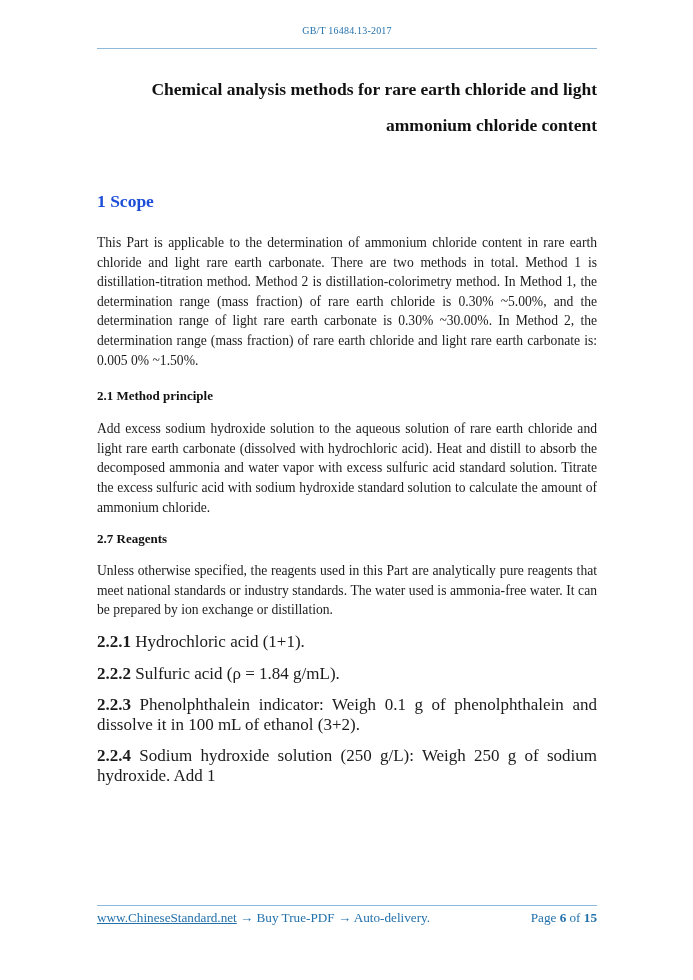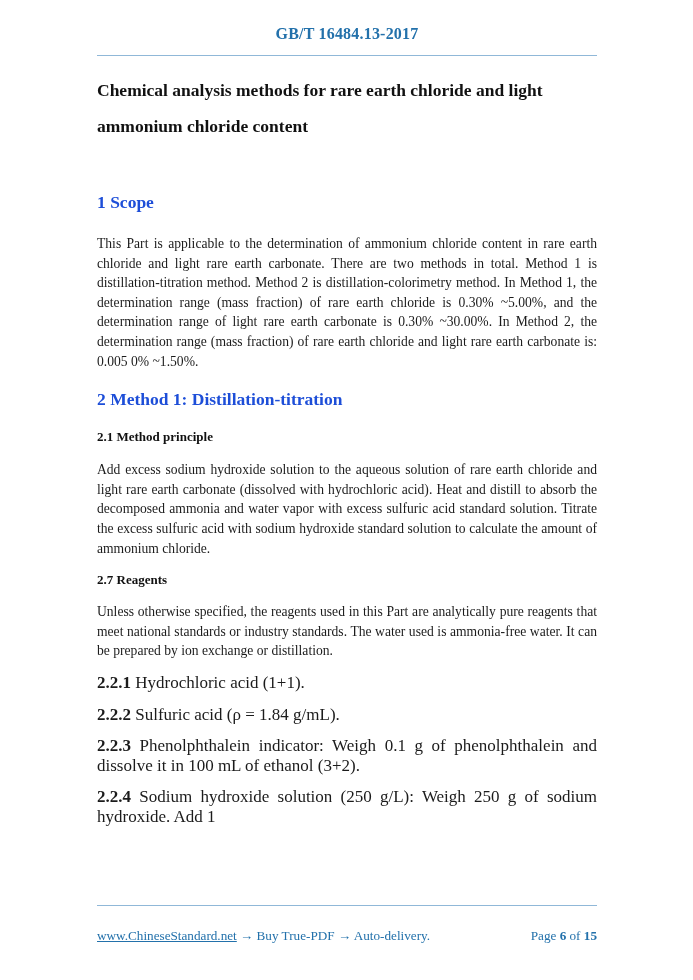--- a/index.html
+++ b/index.html
@@ -16,30 +16,29 @@
   }
   
   .header {
     margin: 0 96px 0 97px;
     padding-top: 25px;
     padding-bottom: 12px;
     border-bottom: 1px solid var(--rule_blue, #90b8d8);
     text-align: center;
   }
   .header-code {
-    font-size: 16px;
+    font-size: 10px;
     color: var(--accent_blue, #2371ab);
     letter-spacing: 0.2px;
-    font-weight: bold;
   }
   
   .content { margin: 0 96px 0 97px; }
   .doc-title {
-    margin: 16px 0 0 0;
-    text-align: left;
+    margin: 22px 0 0 0;
+    text-align: right;
     font-size: 17.5px;
     font-weight: bold;
     line-height: 36px;
     color: #111111;
   }
   .title-line { display: block; }
   h2.section {
     font-size: 17.5px;
     font-weight: bold;
     line-height: 24px;
@@ -69,21 +68,21 @@
     text-align: justify;
   }
   .reagent-num { font-weight: bold; }
   
   .footer {
     position: absolute;
     left: 97px;
     right: 96px;
     top: 905px;
     border-top: 1px solid var(--rule_blue, #90b8d8);
-    padding-top: 22px;
+    padding-top: 4px;
     display: flex;
     justify-content: space-between;
     align-items: baseline;
     font-size: 13.2px;
     color: var(--accent_blue, #1e73ae);
   }
   .footer-left a {
     color: var(--accent_blue, #1e73ae);
     text-decoration: underline;
     cursor: pointer;
@@ -104,21 +103,20 @@
 
     <h1 class="doc-title">
       <span class="title-line">Chemical analysis methods for rare earth chloride and light</span>
       <span class="title-line">ammonium chloride content</span>
     </h1>
 
     <h2 class="section section-scope">1 Scope</h2>
 
     <p class="body">This Part is applicable to the determination of ammonium chloride content in rare earth chloride and light rare earth carbonate. There are two methods in total. Method 1 is distillation-titration method. Method 2 is distillation-colorimetry method. In Method 1, the determination range (mass fraction) of rare earth chloride is 0.30% ~5.00%, and the determination range of light rare earth carbonate is 0.30% ~30.00%. In Method 2, the determination range (mass fraction) of rare earth chloride and light rare earth carbonate is: 0.005 0% ~1.50%.</p>
 
-    <h2 class="section section-method">2 Method 1: Distillation-titration</h2>
 
     <h3 class="sub">2.1 Method principle</h3>
 
     <p class="body tight">Add excess sodium hydroxide solution to the aqueous solution of rare earth chloride and light rare earth carbonate (dissolved with hydrochloric acid). Heat and distill to absorb the decomposed ammonia and water vapor with excess sulfuric acid standard solution. Titrate the excess sulfuric acid with sodium hydroxide standard solution to calculate the amount of ammonium chloride.</p>
 
     <h3 class="sub sub-reagents">2.7 Reagents</h3>
 
     <p class="body tight">Unless otherwise specified, the reagents used in this Part are analytically pure reagents that meet national standards or industry standards. The water used is ammonia-free water. It can be prepared by ion exchange or distillation.</p>
 
     <p class="reagent">

